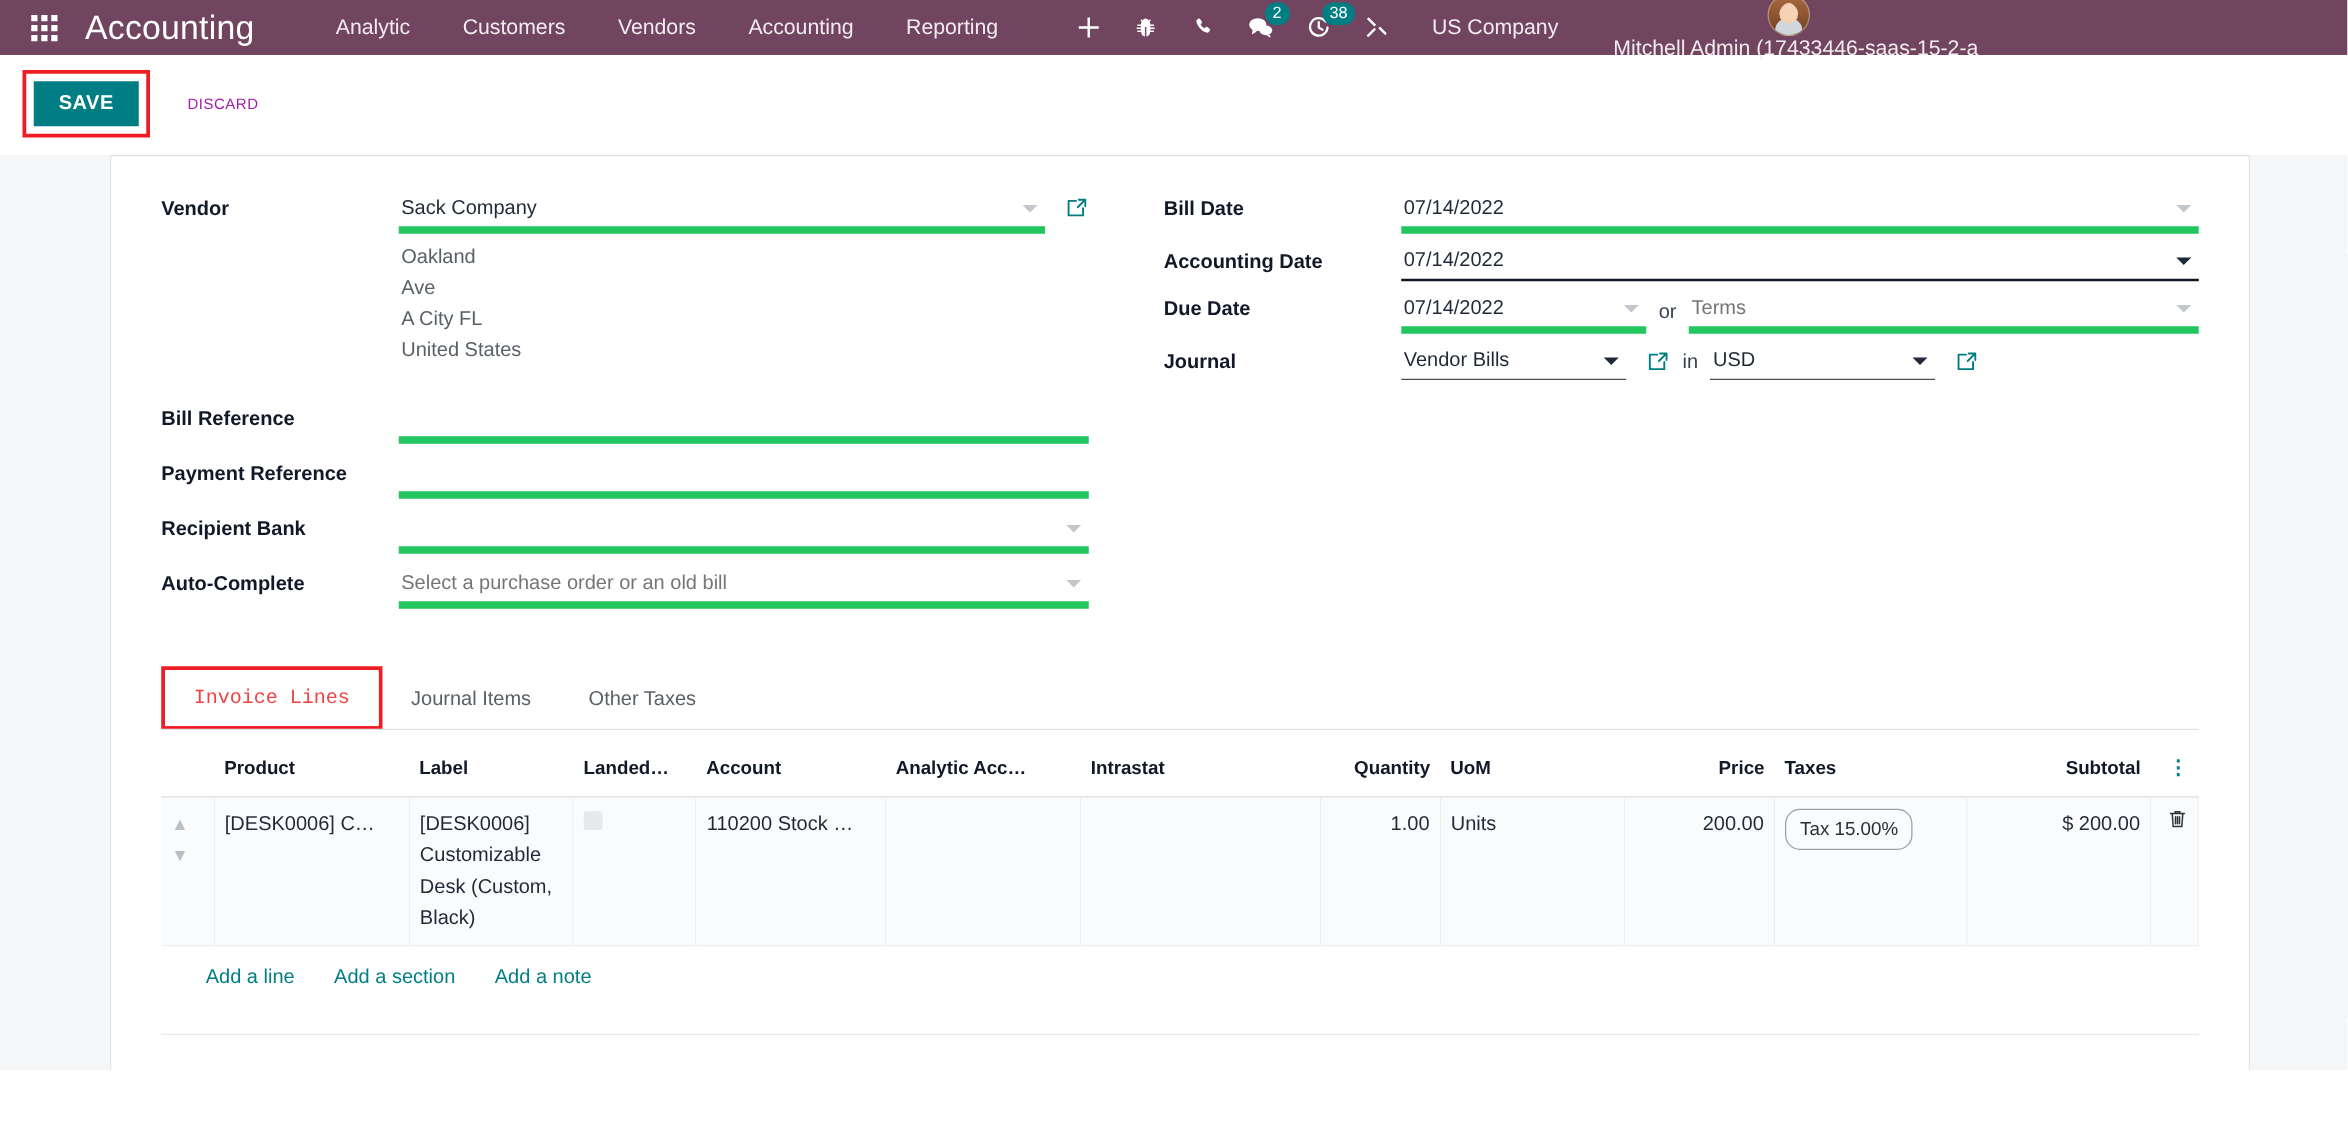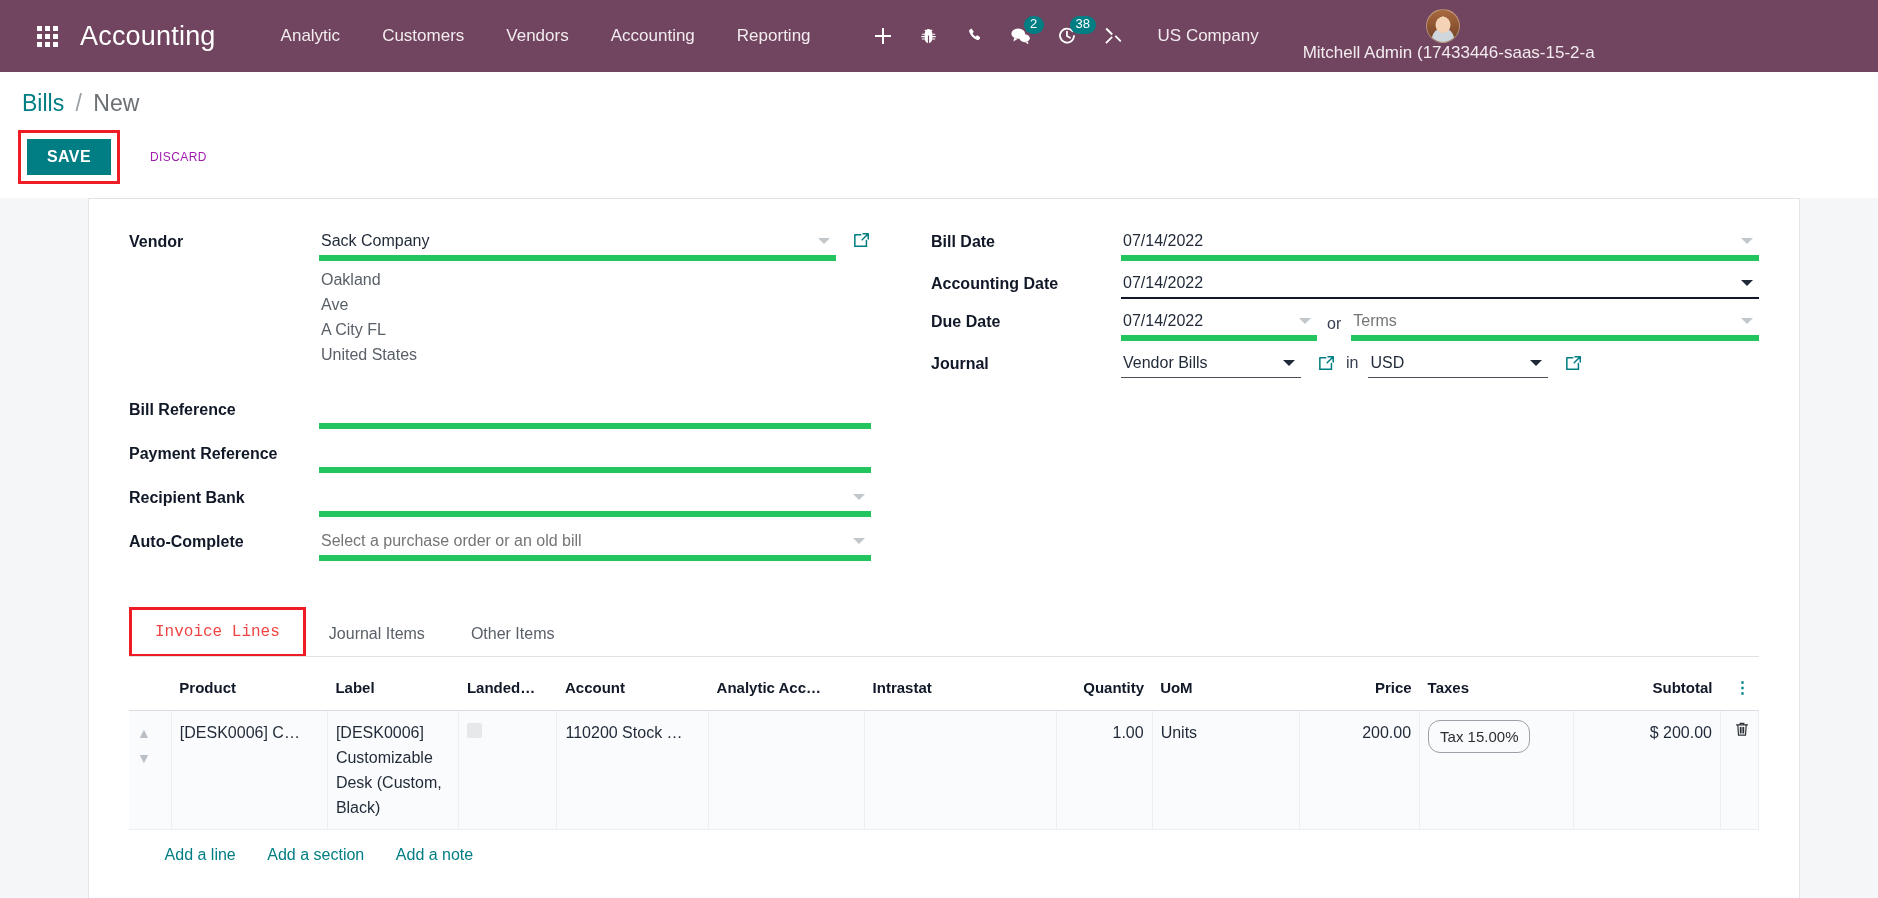--- a/index.html
+++ b/index.html
@@ -7,25 +7,24 @@
   body {
     width:1878px; height:898px;
     background:#ffffff;
     font-family:"Liberation Sans", sans-serif;
     color:#374151;
     overflow:hidden;
   }
 
   
   .navbar {
-    height:72px; background:#71445f;
+    height:44px; background:#71445f;
     display:flex; align-items:center;
     color:#ffffff; position:relative;
     white-space:nowrap;
-    padding-left:12px;
   }
   .apps-grid {
     width:46px; margin-left:12px;
     display:grid; grid-template-columns:repeat(3,5px);
     grid-template-rows:repeat(3,5px);
     gap:3px; justify-content:center; cursor:pointer;
   }
   .apps-grid i { background:#ffffff; display:block; width:5px; height:5px; }
   .brand {
     font-size:27px; font-weight:400; margin-left:10px;
@@ -280,25 +279,20 @@
 
   <div class="company-name">US Company</div>
 
   <div class="user-box">
     <div class="avatar"></div>
     <div class="user-name">Mitchell Admin (17433446-saas-15-2-a</div>
   </div>
 </div>
 
 <div class="control-panel">
-  <div class="breadcrumb">
-    <span class="bc-root">Bills</span>
-    <span class="bc-sep">/</span>
-    <span class="bc-cur">New</span>
-  </div>
   <div class="btn-row">
     <span class="save-wrap">
       <button class="btn-save">SAVE</button>
     </span>
     <button class="btn-discard">DISCARD</button>
   </div>
 </div>
 
 <div class="page-bg">
 <div class="sheet">
@@ -428,21 +422,21 @@
       </div>
 
     </div>
   </div>
 
   <div class="tabs">
     <span class="tab-hl">
       <div class="tab active">Invoice Lines</div>
     </span>
     <div class="tab">Journal Items</div>
-    <div class="tab">Other Items</div>
+    <div class="tab">Other Taxes</div>
   </div>
 
   <table class="lines">
     <thead>
       <tr>
         <th class="c-handle"></th>
         <th class="c-prod">Product</th>
         <th class="c-label">Label</th>
         <th class="c-land">Landed…</th>
         <th class="c-acct">Account</th>

